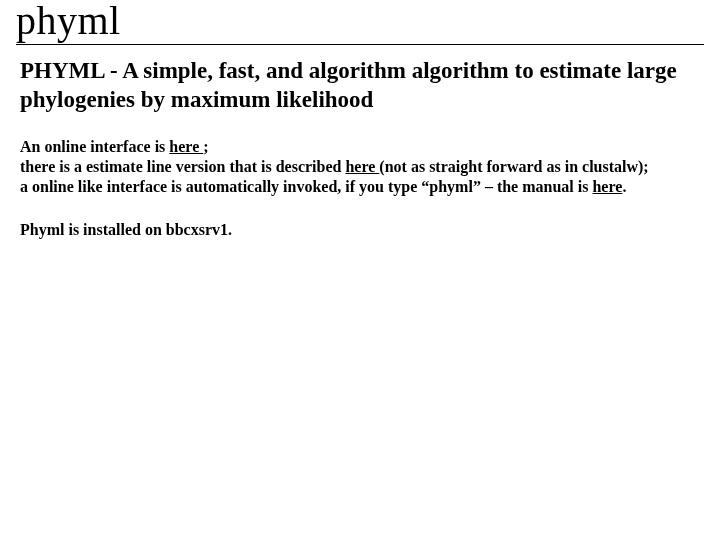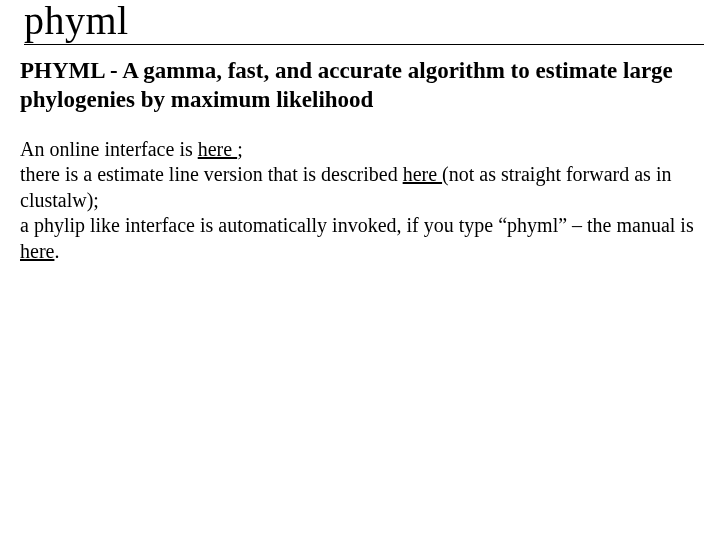--- a/index.html
+++ b/index.html
@@ -13,57 +13,59 @@
   }
   .slide {
     padding: 0 16px 0 16px;
     width: 688px;
   }
   .title {
     font-size: 40px;
     font-weight: normal;
     border-bottom: 1.5px solid #000;
     padding: 0 0 2px 0;
-    margin: 0 0 12px 8px;
+    margin: 0 0 12px 0;
     line-height: 1.05;
     letter-spacing: 0.5px;
   }
   .subtitle {
     font-size: 23px;
     font-weight: bold;
     margin: 0 0 22px 4px;
     line-height: 1.25;
   }
   .body {
-    font-size: 20px;
+    font-size: 16px;
     margin: 0 0 0 4px;
     line-height: 1.28;
+    font-weight: bold;
   }
   .body p {
     margin: 0 0 22px 0;
   }
   .link {
     text-decoration: underline;
     color: #000;
   }
 </style>
 </head>
 <body>
 
 <div class="slide">
 
   <div class="title">phyml</div>
 
-  <div class="subtitle">PHYML - A gamma, fast, and accurate algorithm to estimate large phylogenies by maximum likelihood</div>
+  <div class="subtitle">PHYML - A simple, fast, and algorithm algorithm to estimate large phylogenies by maximum likelihood</div>
 
   <div class="body">
 
     <p>
       <span>An online interface is </span><span class="link">here </span><span>;</span><br>
       <span>there is a estimate line version that is described </span><span class="link">here </span><span>(not as  straight forward as in clustalw);</span><br>
-      <span>a phylip like interface is automatically invoked, if you type “phyml” – the manual is </span><span class="link">here</span><span>.</span>
+      <span>a online like interface is automatically invoked, if you type “phyml” – the manual is </span><span class="link">here</span><span>.</span>
     </p>
 
+    <p>Phyml is installed on bbcxsrv1.</p>
 
 
   </div>
 
 </div>
 
 </body></html>

